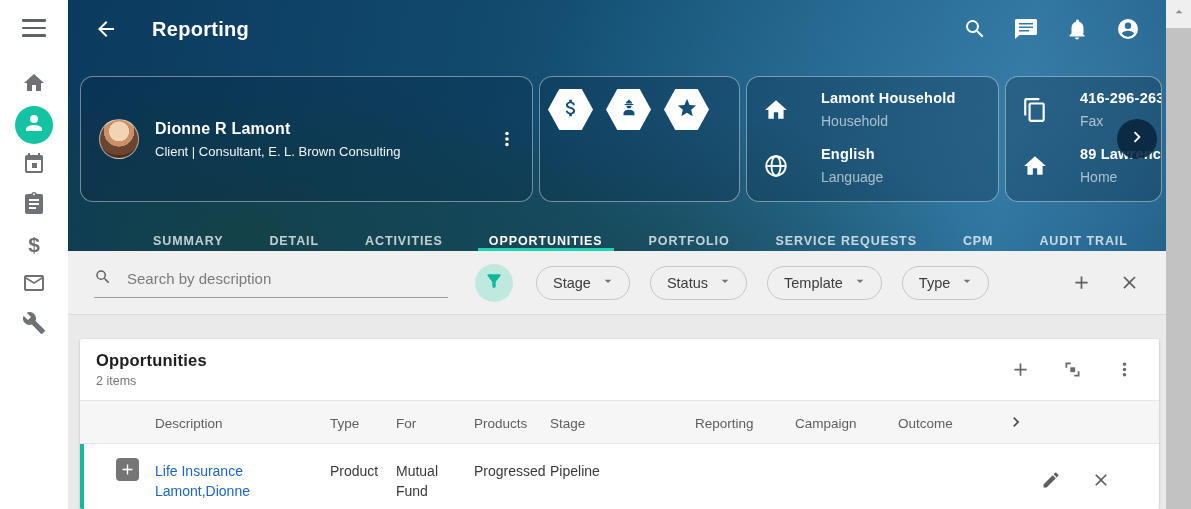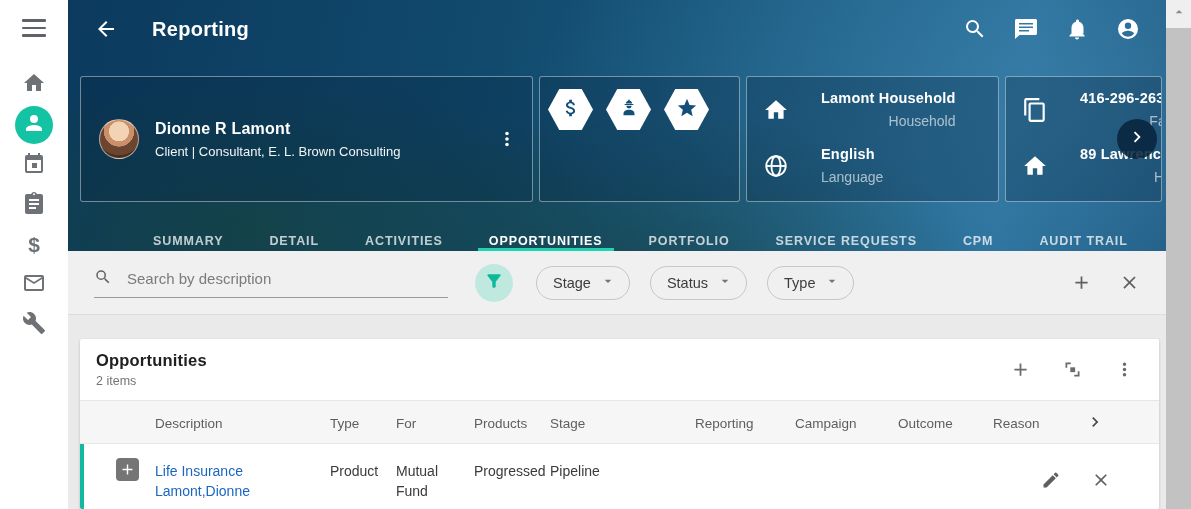--- a/index.html
+++ b/index.html
@@ -35,21 +35,21 @@
   }
   .appbar{height:58px;display:flex;align-items:center;padding:0 24px 0 26px;}
   .appbar svg{width:24px;height:24px;fill:var(--topbar-icon);}
   .back-btn{cursor:pointer;display:flex;margin-right:34px;}
   .app-title{font-size:20px;font-weight:bold;letter-spacing:.3px;}
   .appbar-actions{margin-left:auto;display:flex;gap:27px;margin-right:2px;}
   .appbar-actions .abtn{cursor:pointer;display:flex;}
 
   
   .cards-row{display:flex;margin:18px 4px 0 12px;gap:6px;height:126px;}
-  .hcard{border:1px solid rgba(255,255,255,.42);border-radius:3px;background:rgba(7,38,63,.30);position:relative;}
+  .hcard{border:1px solid rgba(255,255,255,.42);border-radius:13px;background:rgba(7,38,63,.30);position:relative;}
   .profile-card{width:453px;display:flex;align-items:center;padding:0 16px 0 18px;}
   .avatar{width:40px;height:40px;border-radius:50%;flex-shrink:0;border:1px solid rgba(255,255,255,.55);
     background:radial-gradient(circle at 50% 30%,#f2d3b3 0 30%,#c9906a 31% 46%,#6b4530 47% 72%,#4a2e20 73% 100%);}
   .profile-text{margin-left:16px;min-width:0;}
   .profile-name{font-size:16px;font-weight:bold;letter-spacing:.2px;}
   .profile-sub{font-size:13px;margin-top:6px;color:rgba(255,255,255,.95);}
   .profile-kebab{position:absolute;right:14px;top:50%;transform:translateY(-50%);cursor:pointer;display:flex;}
   .profile-kebab svg{width:22px;height:22px;fill:#fff;}
 
   .badges-card{width:201px;padding:12px 0 0 8px;display:flex;gap:13px;align-items:flex-start;}
@@ -58,21 +58,21 @@
   .hex svg{width:22px;height:22px;fill:var(--hex-icon);}
 
   .info-card{padding-top:13px;}
   .household-card{width:253px;}
   .contactinfo-card{flex:1;min-width:0;overflow:hidden;margin-right:0;}
   .info-entry{display:flex;padding-left:16px;margin-bottom:17px;}
   .info-entry .ico{width:26px;height:26px;margin-top:7px;flex-shrink:0;display:flex;}
   .info-entry .ico svg{width:26px;height:26px;fill:#fff;}
   .info-text{margin-left:32px;white-space:nowrap;}
   .info-value{font-size:14.5px;font-weight:bold;letter-spacing:.2px;}
-  .info-label{font-size:14px;margin-top:7px;color:rgba(255,255,255,.62);text-align:right;}
+  .info-label{font-size:14px;margin-top:7px;color:rgba(255,255,255,.62);}
   .next-btn{position:absolute;right:4px;top:50%;transform:translateY(-50%);width:40px;height:40px;border-radius:50%;
     background:rgba(8,36,61,.88);display:flex;align-items:center;justify-content:center;cursor:pointer;z-index:3;}
   .next-btn svg{width:22px;height:22px;fill:#fff;}
 
   
   .tabs{position:absolute;bottom:0;left:0;right:0;height:41px;display:flex;align-items:flex-end;padding-left:62px;}
   .tab{display:flex;align-items:center;padding:0 11px;margin:0 12px;font-size:12.5px;font-weight:bold;letter-spacing:.9px;
     color:rgba(255,255,255,.74);cursor:pointer;border-bottom:3px solid transparent;white-space:nowrap;}
   .tab.active{color:#fff;border-bottom-color:#1fd4b0;}
 
@@ -337,20 +337,26 @@
                 <path d="M7 10l5 5 5-5z"></path>
               </svg></span>
         </div>
         <div class="chip">
           <span>Status</span>
           <span><svg viewBox="0 0 24 24">
                 <path d="M7 10l5 5 5-5z"></path>
               </svg></span>
         </div>
         <div class="chip">
+          <span>Template</span>
+          <span><svg viewBox="0 0 24 24">
+                <path d="M7 10l5 5 5-5z"></path>
+              </svg></span>
+        </div>
+        <div class="chip">
           <span>Type</span>
           <span><svg viewBox="0 0 24 24">
                 <path d="M7 10l5 5 5-5z"></path>
               </svg></span>
         </div>
       </div>
       <div class="filterbar-actions">
         <span class="fbtn">
             <svg viewBox="0 0 24 24">
               <path d="M19 13h-6v6h-2v-6H5v-2h6V5h2v6h6v2z"></path>
@@ -396,21 +402,20 @@
         <div class="grid thead">
           <div class="th"></div>
           <div class="th">Description</div>
           <div class="th">Type</div>
           <div class="th">For</div>
           <div class="th">Products</div>
           <div class="th">Stage</div>
           <div class="th">Reporting</div>
           <div class="th">Campaign</div>
           <div class="th">Outcome</div>
-          <div class="th">Reason</div>
           <div class="th-scroll">
             <span><svg viewBox="0 0 24 24">
                   <path d="M8.59 16.59L13.17 12 8.59 7.41 10 6l6 6-6 6z"></path>
                 </svg></span>
           </div>
         </div>
 
         <div class="grid trow">
           <div>
             <div class="row-badge">

